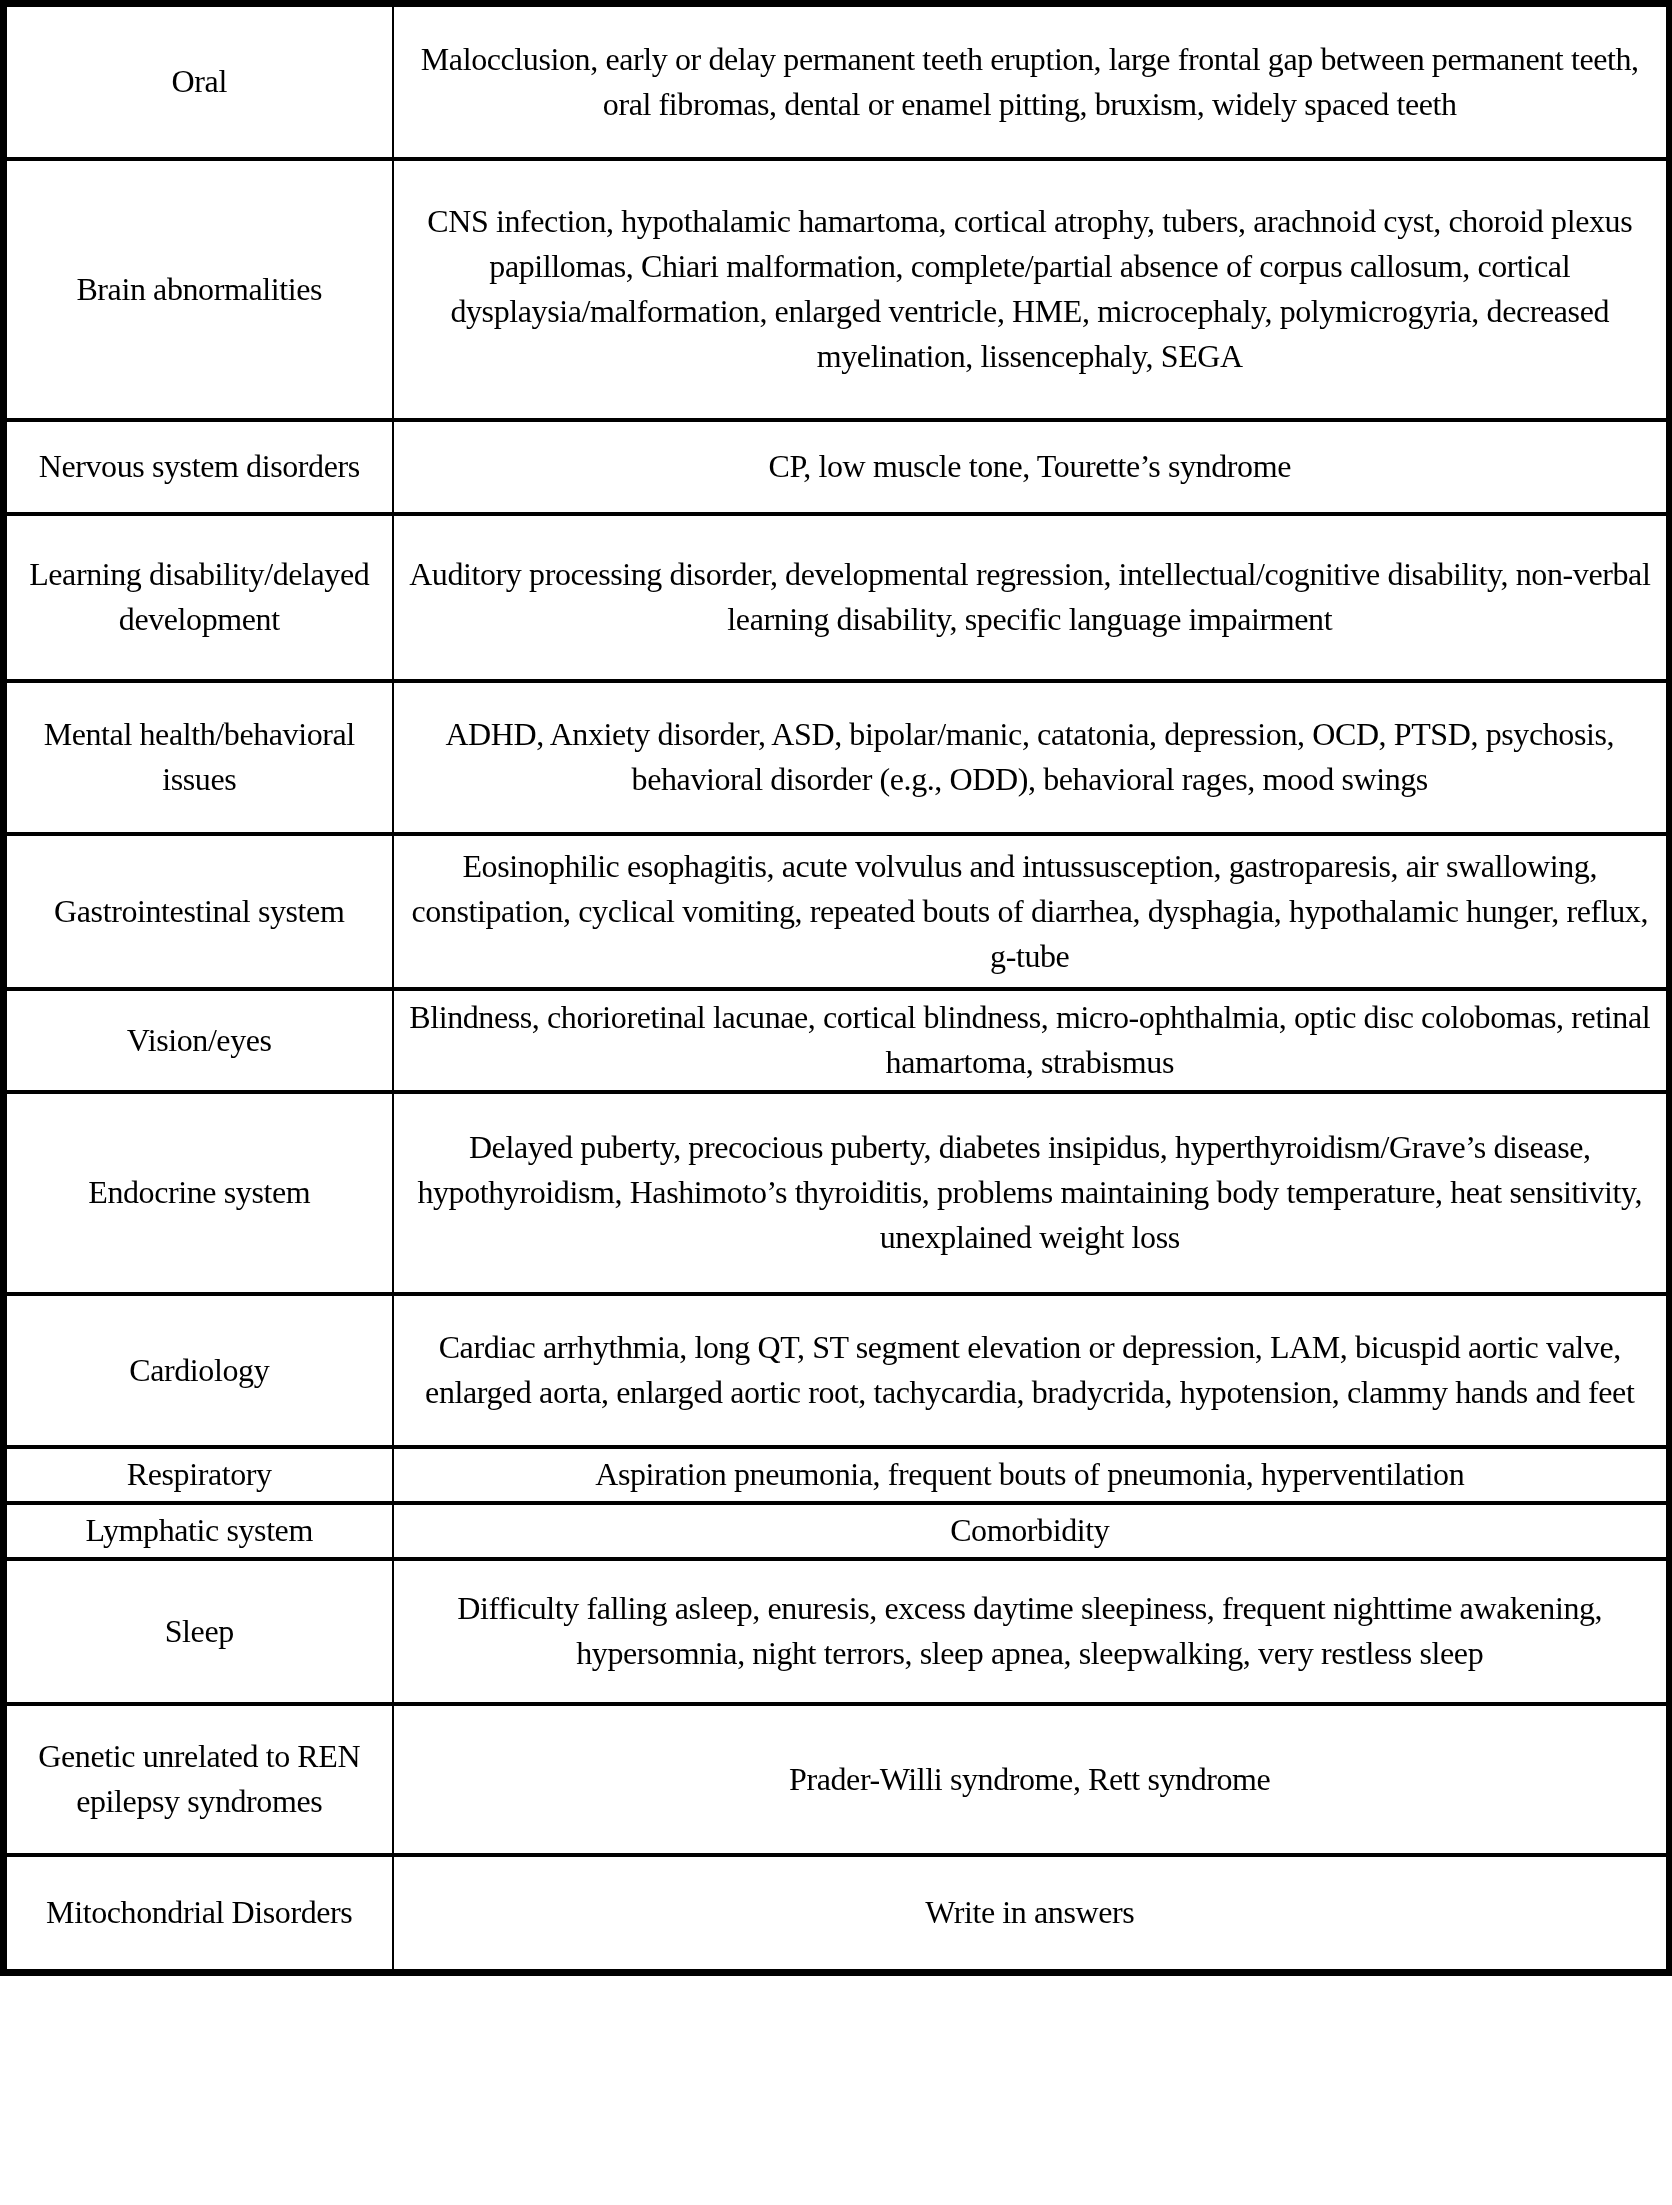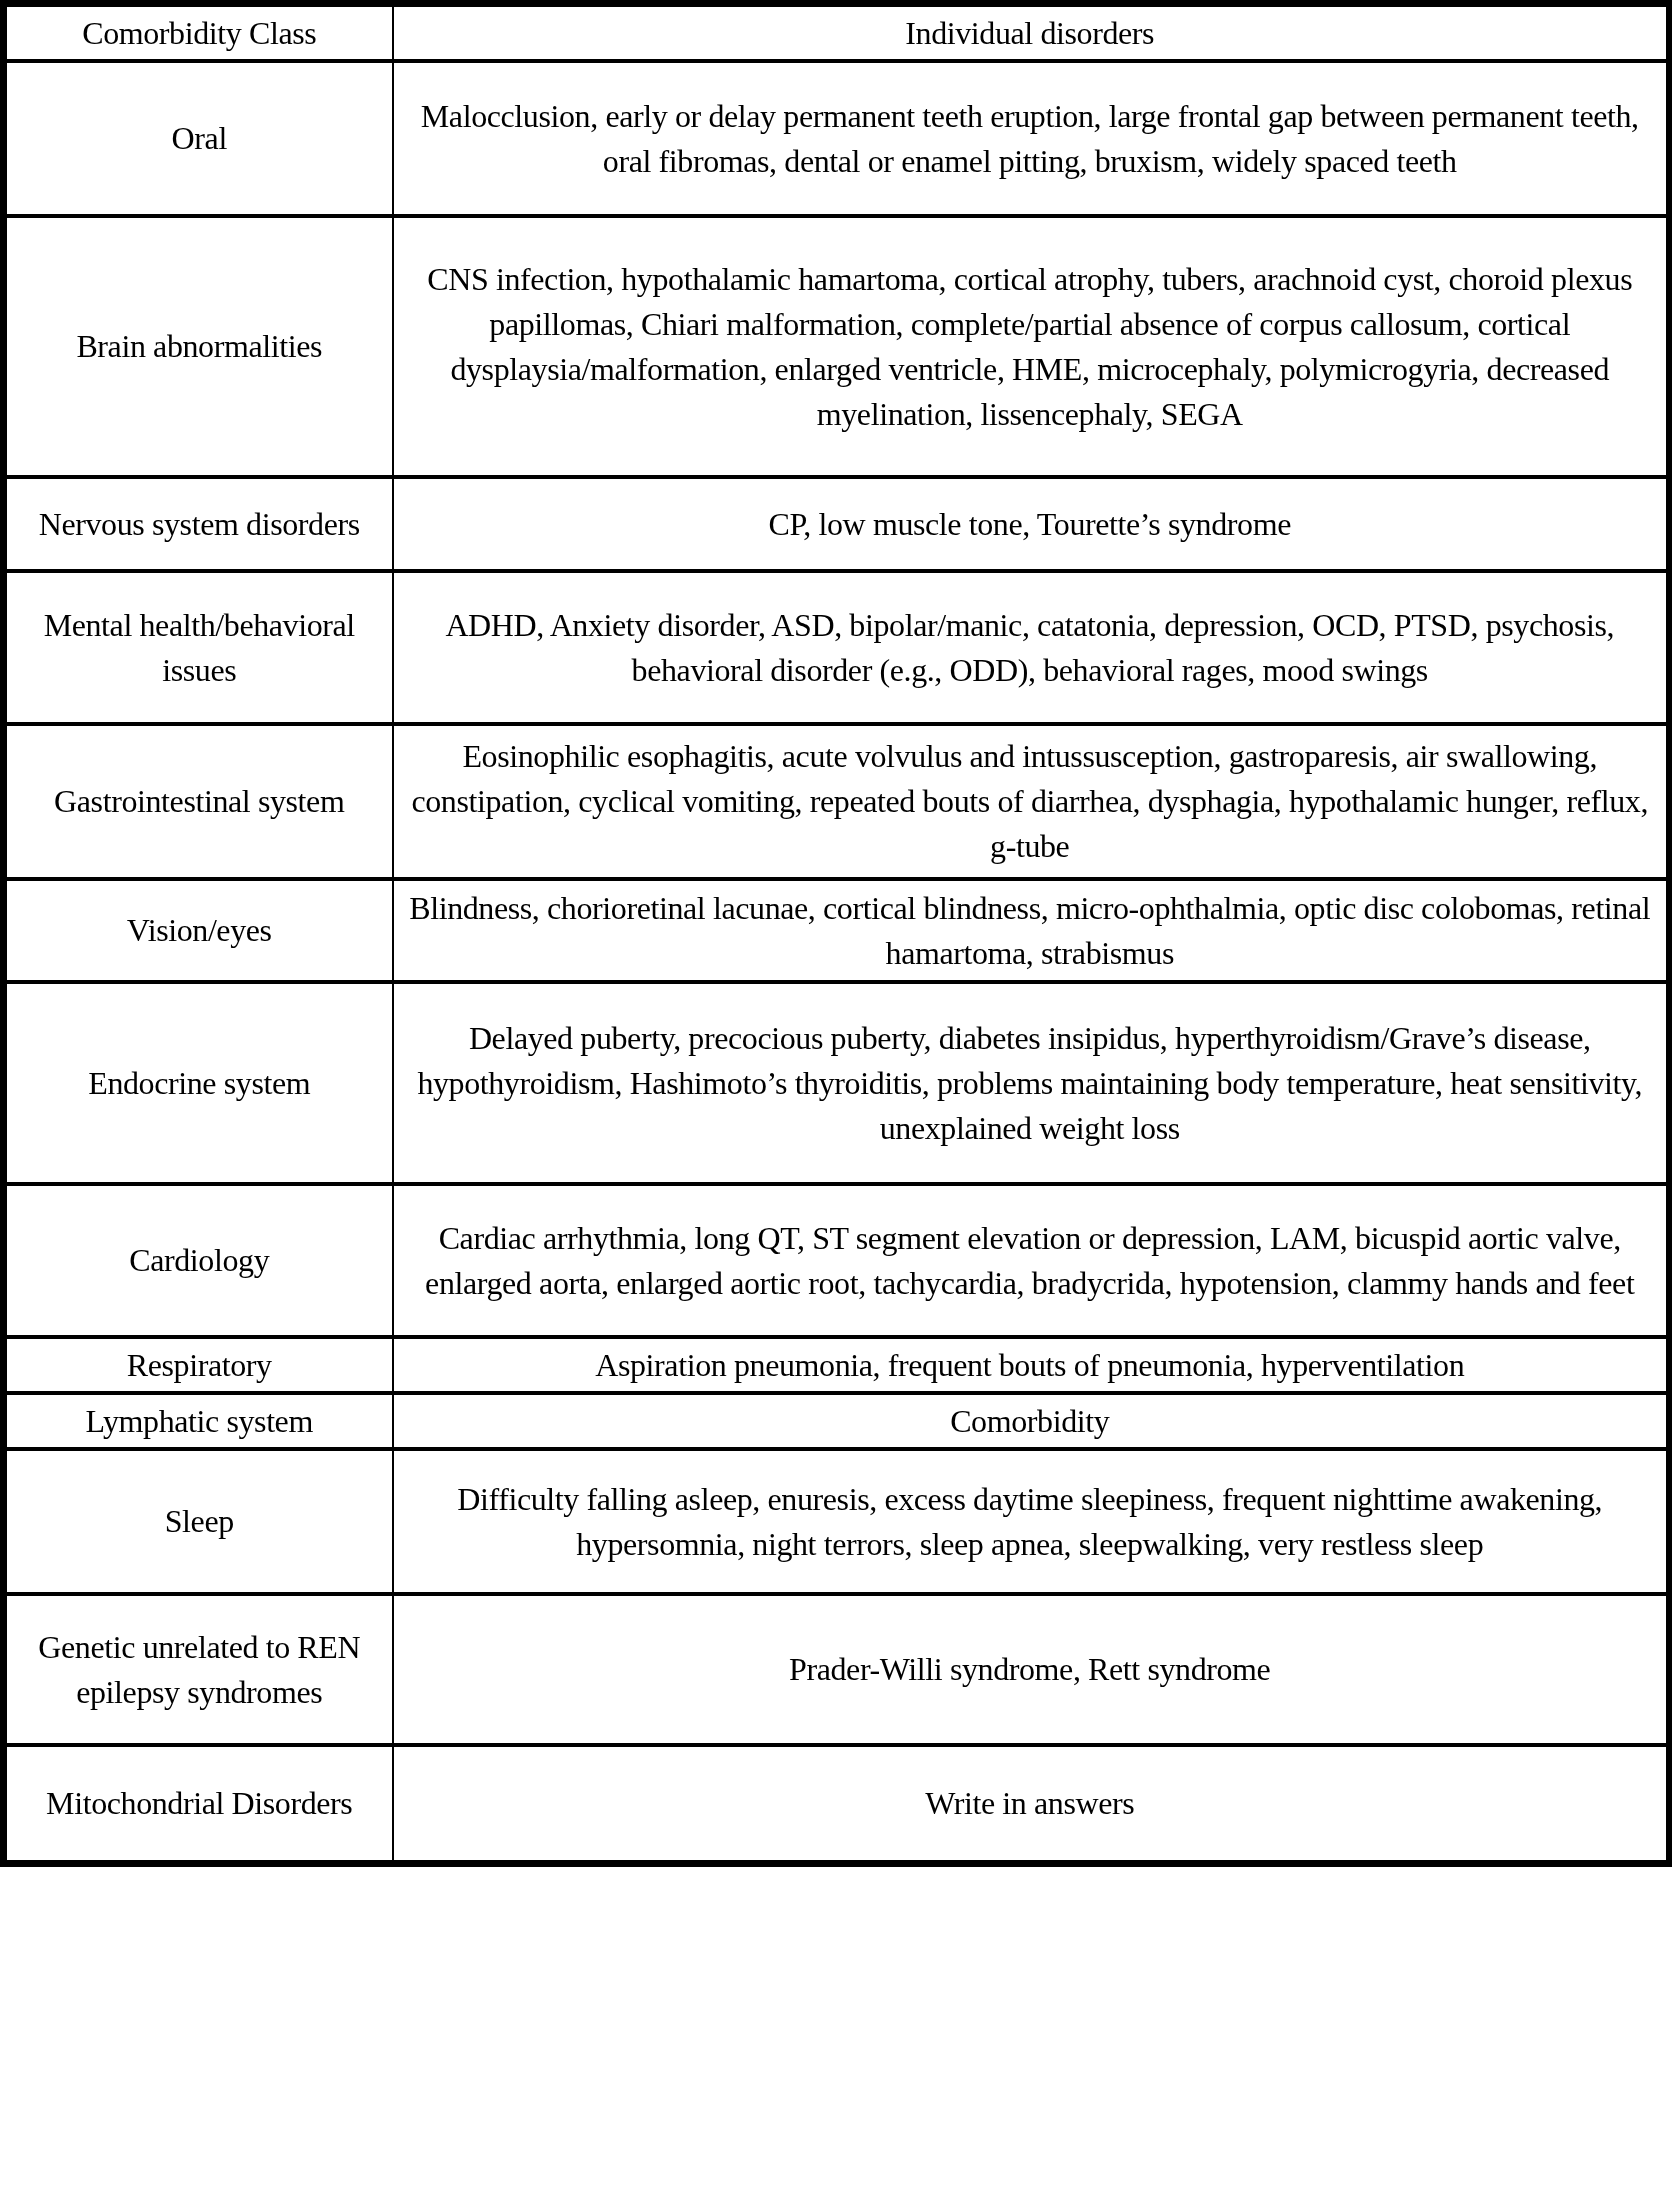--- a/index.html
+++ b/index.html
@@ -50,35 +50,35 @@
 </head>
 <body>
 
 <div class="page">
   <table class="comorbidity">
     <colgroup>
       <col class="class-col">
       <col class="disorders-col">
     </colgroup>
     <tbody>
-      <tr style="height:42px">
-        <th>Comorbidity Class</th>
-        <th>Individual disorders</th>
-      </tr>
       <tr style="height:155px">
         <td>Oral</td>
         <td>Malocclusion, early or delay permanent teeth eruption, large frontal gap between permanent teeth, oral fibromas, dental or enamel pitting, bruxism, widely spaced teeth</td>
       </tr>
       <tr style="height:261px">
         <td>Brain abnormalities</td>
         <td>CNS infection, hypothalamic hamartoma, cortical atrophy, tubers, arachnoid cyst, choroid plexus papillomas, Chiari malformation, complete/partial absence of corpus callosum, cortical dysplaysia/malformation, enlarged ventricle, HME, microcephaly, polymicrogyria, decreased myelination, lissencephaly, SEGA</td>
       </tr>
       <tr style="height:94px">
         <td>Nervous system disorders</td>
         <td>CP, low muscle tone, Tourette’s syndrome</td>
+      </tr>
+      <tr style="height:167px">
+        <td>Learning disability/delayed development</td>
+        <td>Auditory processing disorder, developmental regression, intellectual/cognitive disability, non-verbal learning disability, specific language impairment</td>
       </tr>
       <tr style="height:153px">
         <td>Mental health/behavioral issues</td>
         <td>ADHD, Anxiety disorder, ASD, bipolar/manic, catatonia, depression, OCD, PTSD, psychosis, behavioral disorder (e.g., ODD), behavioral rages, mood swings</td>
       </tr>
       <tr style="height:155px">
         <td>Gastrointestinal system</td>
         <td>Eosinophilic esophagitis, acute volvulus and intussusception, gastroparesis, air swallowing, constipation, cyclical vomiting, repeated bouts of diarrhea, dysphagia, hypothalamic hunger, reflux, g-tube</td>
       </tr>
       <tr style="height:103px">

